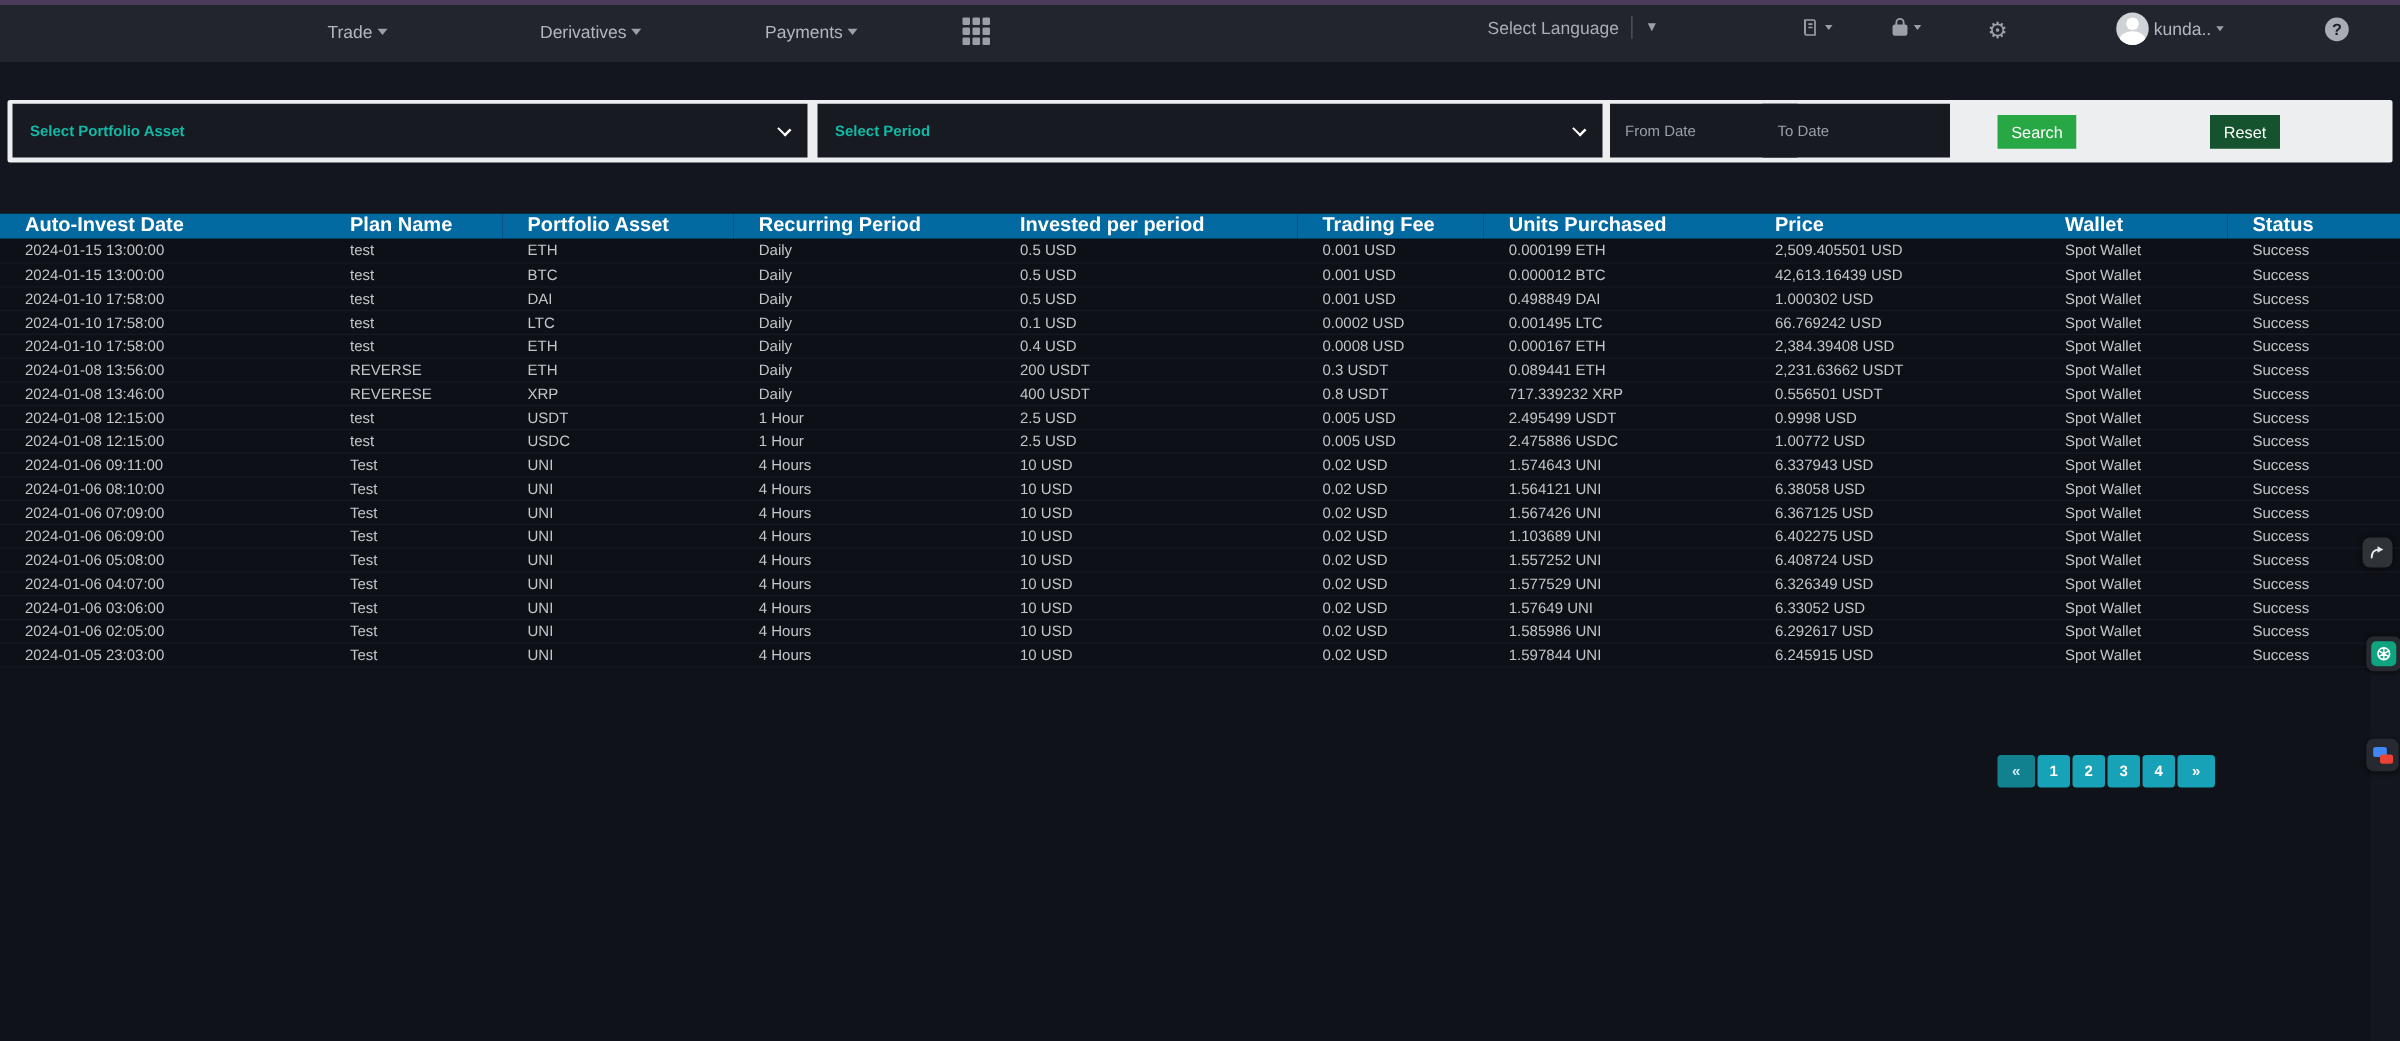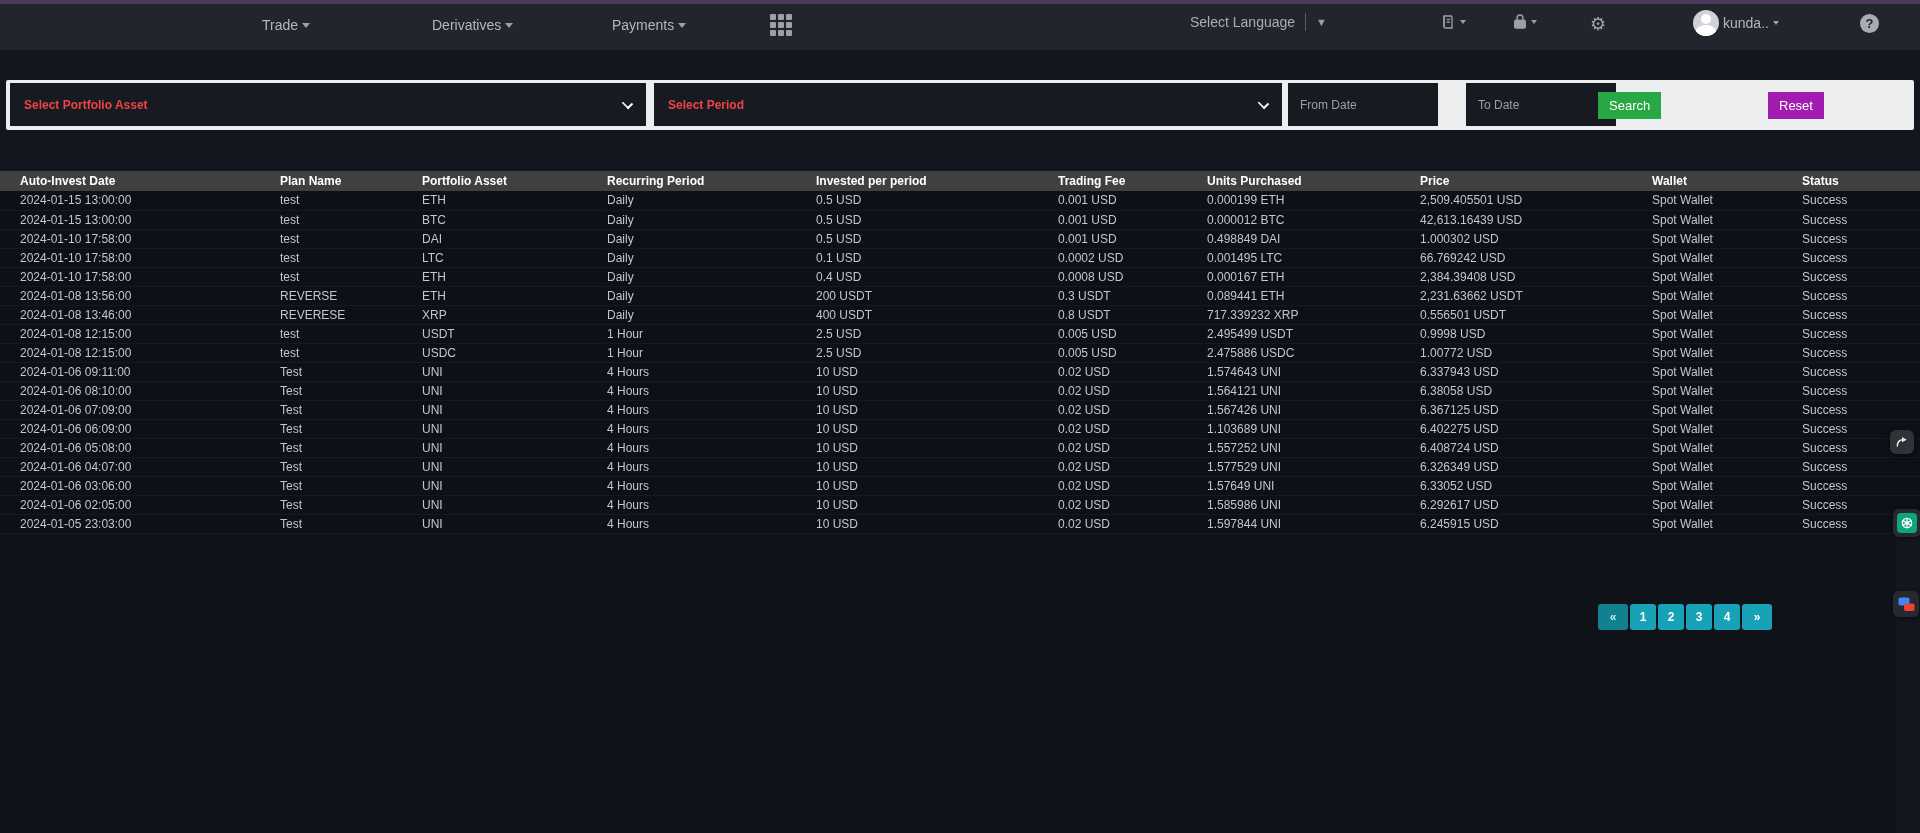--- a/index.html
+++ b/index.html
@@ -30,36 +30,36 @@
                    border-radius:50% 50% 0 0; background:#fff; }
   .username { color:#b3b7bd; font-size:14px; }
   .help { width:19px; height:19px; border-radius:50%; background:#a8adb3; color:#1d2026;
           font-size:13px; font-weight:bold; display:flex; align-items:center; justify-content:center; }
 
   
   .band { position:absolute; left:0; top:50px; width:1920px; height:122px; background:#13161e; }
   .filter-card { position:absolute; left:6px; top:80px; width:1908px; height:50px;
                  background:#eceef0; border-radius:2px; }
   .sel { position:absolute; top:3px; height:43px; background:#171a21; display:flex;
-         align-items:center; color:#ef4444; font-size:12px; font-weight:600; padding:0 14px;
+         align-items:center; color:#14b8a6; font-size:12px; font-weight:600; padding:0 14px;
          cursor:pointer; }
   .sel .chev { position:absolute; right:14px; top:16px; width:9px; height:9px;
                border-right:2px solid #fff; border-bottom:2px solid #fff; transform:rotate(45deg) scale(1,.8); }
   .dinput { position:absolute; top:3px; height:43px; background:#171a21; border:none; outline:none;
             color:#cfd4da; font-size:12px; padding:0 12px; font-family:"Liberation Sans",sans-serif; }
   .dinput::placeholder { color:#98a0a9; opacity:1; }
   .btn { position:absolute; top:12px; height:27px; border:none; border-radius:0; color:#fff;
          font-size:13px; padding:0 11px; cursor:pointer; font-family:"Liberation Sans",sans-serif; }
   .btn-search { left:1592px; background:#28a745; }
-  .btn-reset { left:1762px; background:#a21caf; }
+  .btn-reset { left:1762px; background:#14532d; }
 
   
   .tbl-wrap { position:absolute; left:0; top:171px; width:1920px; }
   table { width:1920px; border-collapse:collapse; table-layout:fixed; }
-  th { background:#404040; color:#fff; font-size:12px; font-weight:bold; text-align:left;
+  th { background:#0369a1; color:#fff; font-size:16px; font-weight:bold; text-align:left;
        height:20px; padding:0 0 0 20px; white-space:nowrap; }
   td { color:#c3c6cb; font-size:12px; height:19px; padding:0 0 0 20px; white-space:nowrap;
        border-bottom:1px solid #161924; background:#0d1017; }
 
   
   .pager { position:absolute; left:1598px; top:604px; display:flex; gap:2px; }
   .pg { min-width:26px; height:26px; display:flex; align-items:center; justify-content:center;
         background:#17a2b8; color:#fff; font-size:12px; font-weight:bold; border:none;
         border-radius:3px; cursor:pointer; padding:0 6px; font-family:"Liberation Sans",sans-serif; }
   .pg.prev { background:#11808f; color:#cfe9ee; min-width:30px; }
@@ -152,21 +152,21 @@
   <div class="filter-card">
     <div class="sel" style="left:4px;width:636px">
       <span>Select Portfolio Asset</span>
       <i class="chev"></i>
     </div>
     <div class="sel" style="left:648px;width:628px">
       <span>Select Period</span>
       <i class="chev"></i>
     </div>
     <input class="dinput" style="left: 1282px; width: 150px;" readonly="" placeholder="From Date">
-    <input class="dinput" style="left: 1460px; width: 150px;" readonly="" placeholder="To Date">
+    <input class="dinput" style="left: 1404px; width: 150px;" readonly="" placeholder="To Date">
     <button class="btn btn-search">Search</button>
     <button class="btn btn-reset">Reset</button>
   </div>
 
   <div class="tbl-wrap">
     <table>
       <colgroup>
         <col style="width:260px">
           <col style="width:142px">
           <col style="width:185px">

